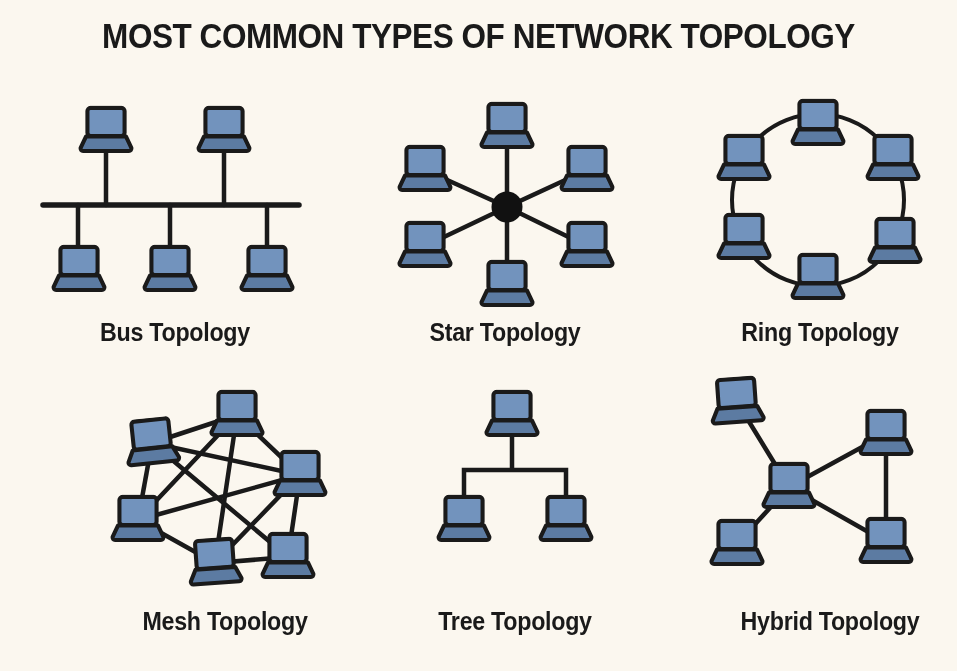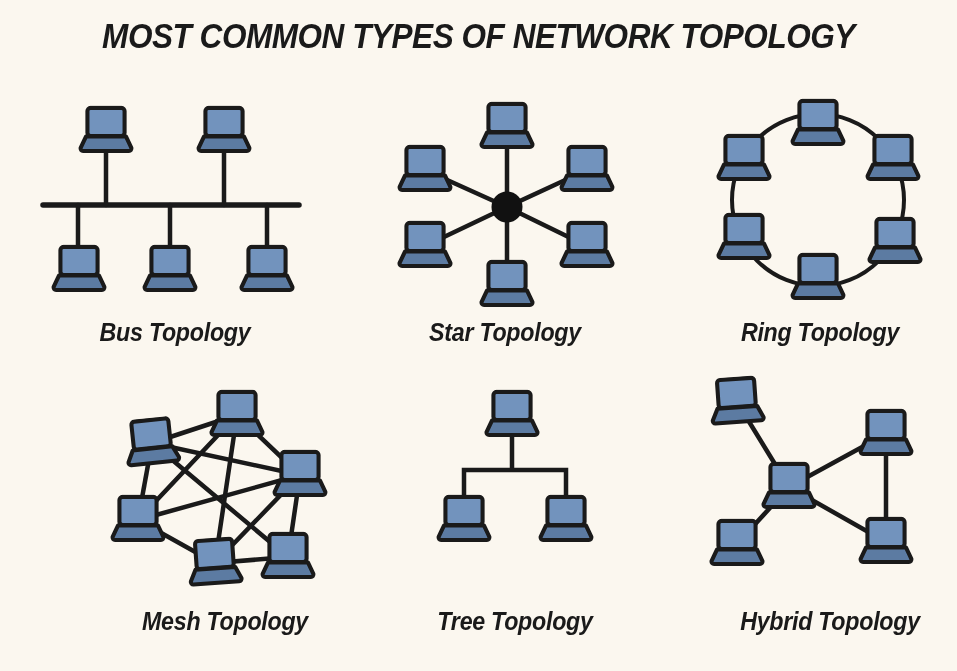--- a/index.html
+++ b/index.html
@@ -1,20 +1,19 @@
 <!DOCTYPE html>
 <html style="--background: #fbf7ef; --ink: #1a1a1a; --laptop-screen: #7293bd; --laptop-base: #5c7ba2; --hub: #111111;"><head>
 <meta charset="utf-8">
 <style>
   html,body{margin:0;padding:0;}
   .page{
     position:relative;width:957px;height:671px;overflow:hidden;
     background:var(--background,#fbf7ef);
     font-family:"Liberation Sans",sans-serif;
-    font-style:italic;
   }
   .title{
     position:absolute;top:16px;left:0;width:100%;margin:0;
     text-align:center;font-size:35px;font-weight:700;letter-spacing:-0.5px;
     color:var(--ink,#1c1c1c);transform:scaleX(0.9);
   }
   .caption{
     position:absolute;text-align:center;
     font-size:25px;font-weight:700;letter-spacing:-0.3px;
     color:var(--ink,#1e1e1e);transform:scaleX(0.93);

